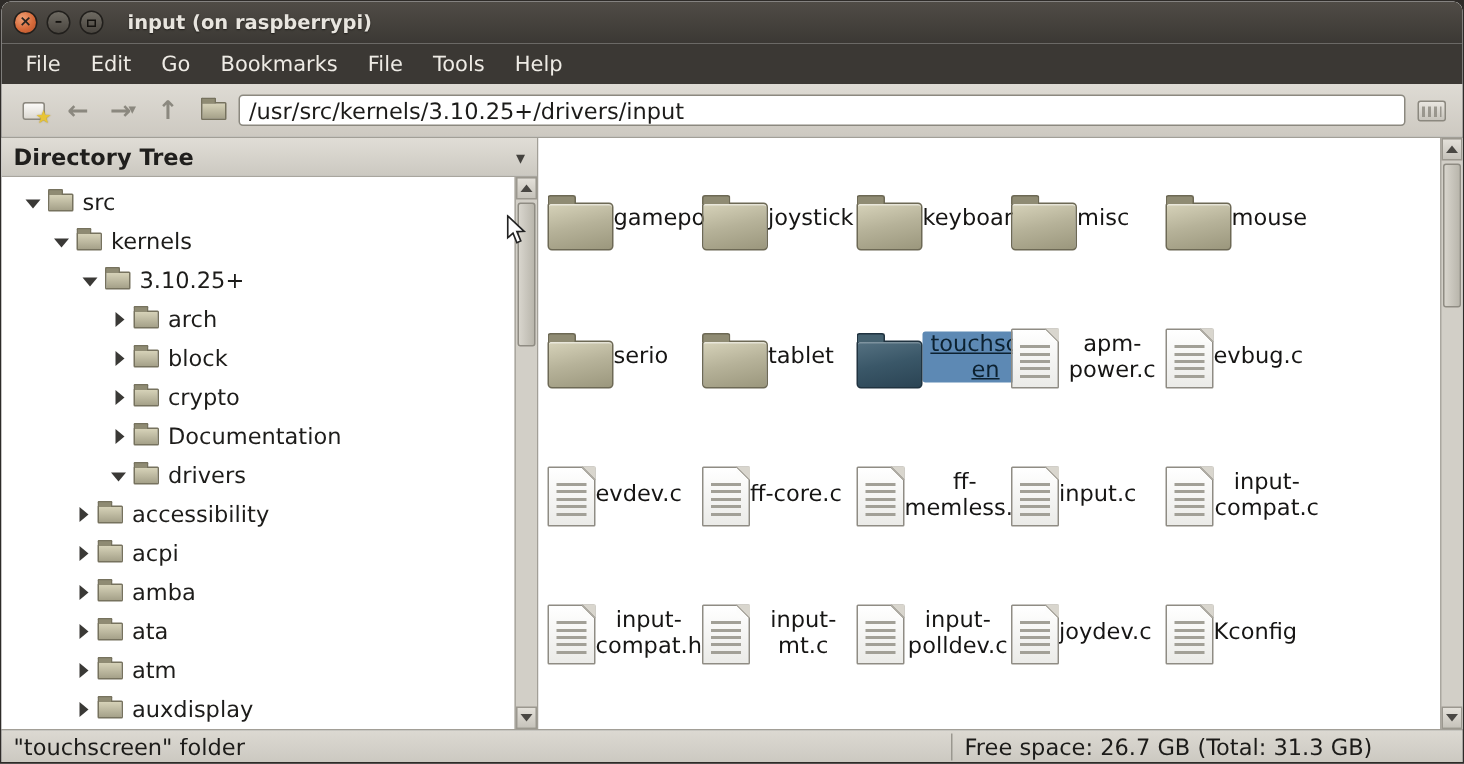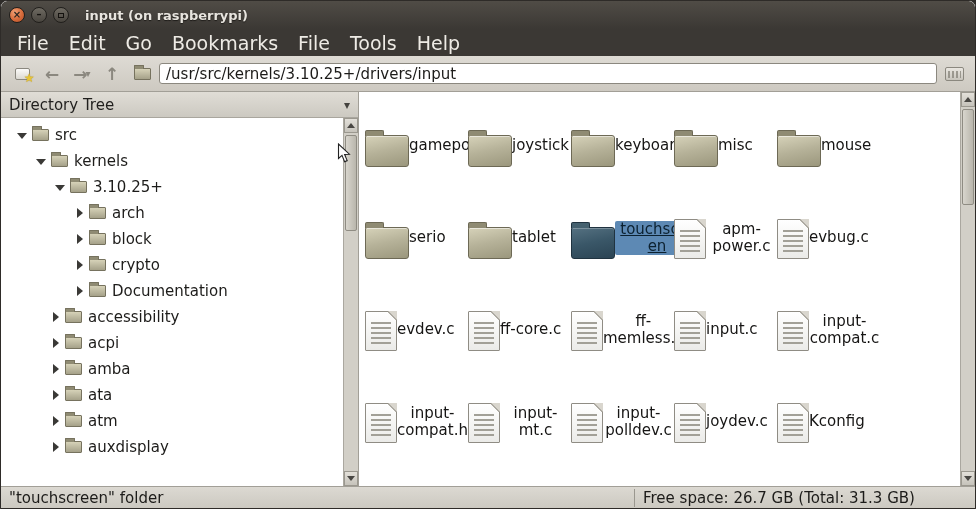--- a/index.html
+++ b/index.html
@@ -10,42 +10,42 @@
   .titlebar { height:28px; flex:none; background:linear-gradient(#504c46,#3b3834); display:flex; align-items:center; padding:0 8px; border-radius:6px 6px 0 0; }
   .wm-buttons { display:flex; gap:6px; align-items:center; }
   .wm-btn { width:16px; height:16px; border-radius:50%; border:1px solid #211f1c; display:flex; align-items:center; justify-content:center; font-size:10px; font-weight:bold; color:#2a2520; line-height:1; cursor:default; }
   .wm-close { background:radial-gradient(circle at 35% 30%, #f0a075, #d66a3a 55%, #b0502a); }
   .wm-gray  { background:linear-gradient(#6e6a62,#49453f); color:#14120f; }
   .max-glyph { width:6px; height:5px; border:1px solid #14120f; display:block; }
   .title { color:#e8e5df; font-size:13px; font-weight:bold; margin-left:16px; text-shadow:0 1px 1px #1e1c19; }
 
   
   .menubar { height:27px; flex:none; background:#3b3834; display:flex; align-items:center; padding-left:6px; }
-  .menu-item { color:#eeebe5; font-size:19px; padding:3px 10px; border-radius:3px; }
+  .menu-item { color:#eeebe5; font-size:14px; padding:3px 10px; border-radius:3px; }
 
   
   .toolbar { height:36px; flex:none; background:linear-gradient(#dedbd4,#cdc9c1); border-bottom:1px solid #a29f97; display:flex; align-items:center; gap:4px; padding:0 8px; }
   .tool-btn { width:26px; height:26px; display:flex; align-items:center; justify-content:center; border-radius:3px; position:relative; flex:none; }
   .arrow-glyph { font-size:17px; font-weight:bold; color:#8b887f; }
   .dd-glyph { font-size:10px; color:#8b887f; margin-left:-2px; }
   .newtab-shape { width:15px; height:12px; border:1px solid #8b887f; background:linear-gradient(#fbfaf8,#dcd9d2); border-radius:2px; position:relative; }
   .newtab-star { position:absolute; right:-6px; bottom:-6px; font-size:12px; color:#e7c436; text-shadow:0 0 1px #9a7d14; }
   .mini-folder { display:inline-block; width:17px; height:12px; background:linear-gradient(#d6d2b8,#a5a189); border:1px solid #76725e; border-radius:1px; position:relative; flex:none; }
   .mini-folder::before { content:""; position:absolute; top:-4px; left:-1px; width:8px; height:3px; background:#8f8b73; border:1px solid #76725e; border-bottom:none; border-radius:1px 1px 0 0; }
   .path-entry { flex:1; height:21px; border:1px solid #8b887f; border-radius:3px; background:#fff; font-size:15px; font-family:"DejaVu Sans","Liberation Sans",sans-serif; color:#1c1b19; padding:0 6px; outline:none; }
   .kbd-icon { width:19px; height:14px; border:1px solid #8b887f; border-radius:2px; background:linear-gradient(#e9e6e0,#c7c4bc); position:relative; }
   .kbd-icon::before { content:""; position:absolute; left:2px; right:2px; top:3px; height:7px;
     background:repeating-linear-gradient(to right,#8b887f 0 2px,transparent 2px 4px); opacity:.8; }
 
   
   .content { flex:1; display:flex; min-height:0; background:#fff; }
 
   
   .sidebar { width:358px; flex:none; display:flex; flex-direction:column; border-right:1px solid #a29f97; background:#fff; }
-  .side-header { height:26px; flex:none; background:linear-gradient(#e0ddd6,#ccc9c1); border-bottom:1px solid #a9a69e; display:flex; align-items:center; justify-content:space-between; padding:0 8px; font-size:15px; color:#201f1d; }
+  .side-header { height:26px; flex:none; background:linear-gradient(#e0ddd6,#ccc9c1); border-bottom:1px solid #a9a69e; display:flex; align-items:center; justify-content:space-between; padding:0 8px; font-size:15px; color:#201f1d;font-weight:bold; }
   .side-header .chev { font-size:12px; color:#44423e; }
   .tree-wrap { flex:1; display:flex; min-height:0; }
   .tree { flex:1; overflow:hidden; padding-top:4px; }
   .trow { height:26px; display:flex; align-items:center; font-size:15px; color:#1d1c1a; white-space:nowrap; }
   .tlabel { margin-left:6px; }
   .exp { display:inline-block; width:11px; height:11px; position:relative; flex:none; margin-right:4px; }
   .exp.open::before { content:""; position:absolute; left:0; top:3px; border-left:5px solid transparent; border-right:5px solid transparent; border-top:6px solid #3a3936; }
   .exp.closed::before { content:""; position:absolute; left:3px; top:0; border-top:5px solid transparent; border-bottom:5px solid transparent; border-left:6px solid #3a3936; }
   .d0{padding-left:16px}.d1{padding-left:35px}.d2{padding-left:54px}.d3{padding-left:73px}.d4{padding-left:49px}
 
@@ -172,20 +172,25 @@
           </div>
           <div class="trow d3">
             <span class="exp closed"></span>
             <span class="mini-folder"></span>
             <span class="tlabel">crypto</span>
           </div>
           <div class="trow d3">
             <span class="exp closed"></span>
             <span class="mini-folder"></span>
             <span class="tlabel">Documentation</span>
+          </div>
+          <div class="trow d3">
+            <span class="exp open"></span>
+            <span class="mini-folder"></span>
+            <span class="tlabel">drivers</span>
           </div>
           <div class="trow d4">
             <span class="exp closed"></span>
             <span class="mini-folder"></span>
             <span class="tlabel">accessibility</span>
           </div>
           <div class="trow d4">
             <span class="exp closed"></span>
             <span class="mini-folder"></span>
             <span class="tlabel">acpi</span>

